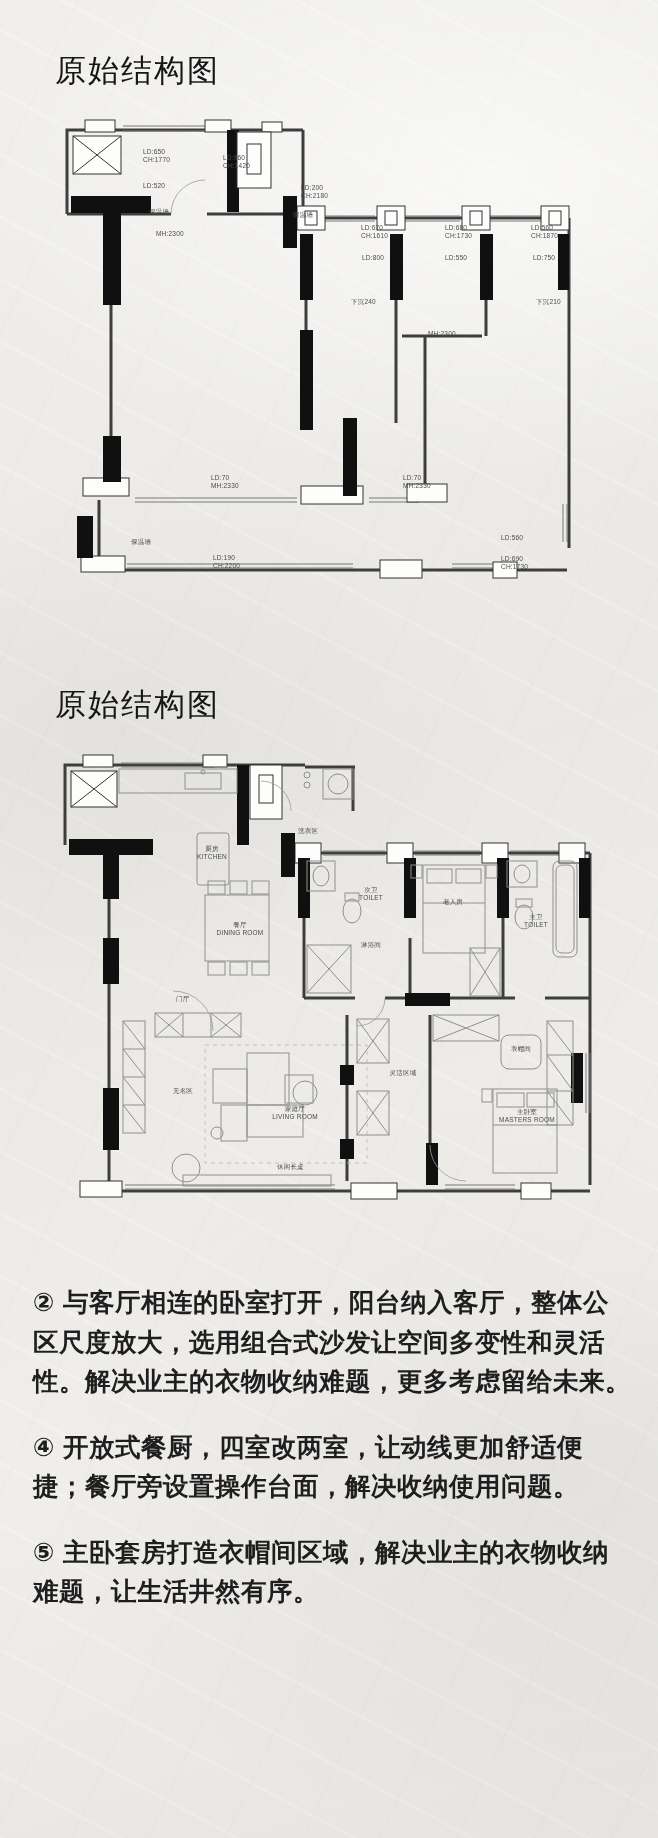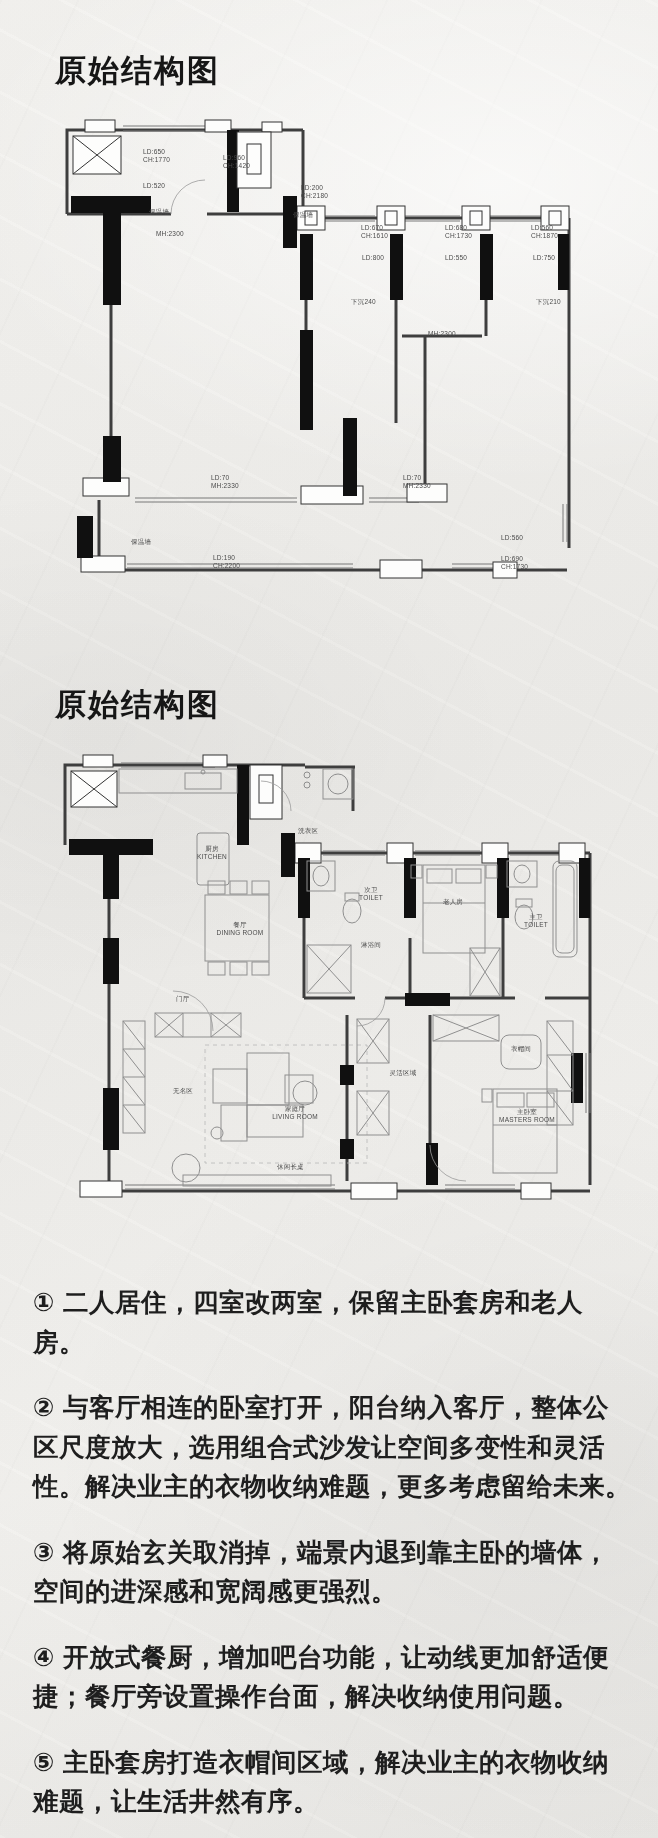--- a/index.html
+++ b/index.html
@@ -9,21 +9,21 @@
     background-color:#f0efec;
     background-image:
       radial-gradient(900px 500px at 75% 10%, rgba(255,255,255,.65), rgba(255,255,255,0) 60%),
       radial-gradient(700px 420px at 15% 40%, rgba(0,0,0,.035), rgba(0,0,0,0) 60%),
       radial-gradient(800px 600px at 85% 80%, rgba(0,0,0,.04), rgba(0,0,0,0) 65%),
       repeating-linear-gradient(115deg, rgba(0,0,0,.012) 0 2px, rgba(0,0,0,0) 2px 70px),
       repeating-linear-gradient(28deg, rgba(255,255,255,.05) 0 3px, rgba(0,0,0,.01) 3px 55px),
       linear-gradient(160deg,#f3f2ef 0%,#ecebe8 45%,#f2f1ee 72%,#e8e7e4 100%);
   }
   .sec-title{
-    position:absolute;left:55px;font-size:31px;font-weight:700;color:#161616;
+    position:absolute;left:55px;font-size:31px;font-weight:400;color:#161616;
     letter-spacing:2px;white-space:nowrap;
   }
   #title1{top:50px;}
   #title2{top:684px;}
   .plan{position:absolute;}
   #plan1{left:57px;top:118px;width:520px;height:465px;}
   #plan2{left:55px;top:753px;width:545px;height:462px;}
   .plan svg{position:absolute;left:0;top:0;}
   .labels{position:absolute;left:0;top:0;width:100%;height:100%;}
   .plan-label{
@@ -345,18 +345,16 @@
 LIVING ROOM</div>
       <div class="plan-label" style="left: 222px; top: 410px;">休闲长桌</div>
       <div class="plan-label ctr" style="left: 348px; top: 316px;">灵活区域</div>
       <div class="plan-label ctr" style="left: 466px; top: 292px;">衣帽间</div>
       <div class="plan-label ctr" style="left: 472px; top: 355px;">主卧室
 MASTERS ROOM</div>
     </div>
 </div>
 
 <div id="notes">
-  <p><span class="marker">①</span><span>二人居住，四室改两室，保留主卧套房和老人房。</span></p>
   <p><span class="marker">②</span><span>与客厅相连的卧室打开，阳台纳入客厅，整体公区尺度放大，选用组合式沙发让空间多变性和灵活性。解决业主的衣物收纳难题，更多考虑留给未来。</span></p>
-  <p><span class="marker">③</span><span>将原始玄关取消掉，端景内退到靠主卧的墙体，空间的进深感和宽阔感更强烈。</span></p>
-  <p><span class="marker">④</span><span>开放式餐厨，增加吧台功能，让动线更加舒适便捷；餐厅旁设置操作台面，解决收纳使用问题。</span></p>
+  <p><span class="marker">④</span><span>开放式餐厨，四室改两室，让动线更加舒适便捷；餐厅旁设置操作台面，解决收纳使用问题。</span></p>
   <p><span class="marker">⑤</span><span>主卧套房打造衣帽间区域，解决业主的衣物收纳难题，让生活井然有序。</span></p>
 </div>
 
 </body></html>

